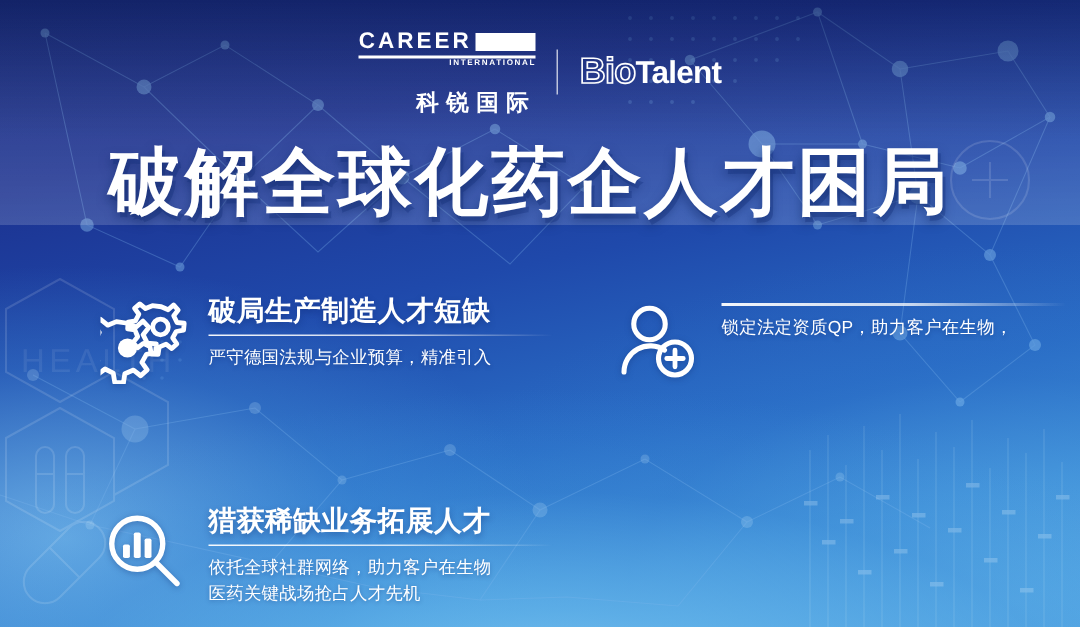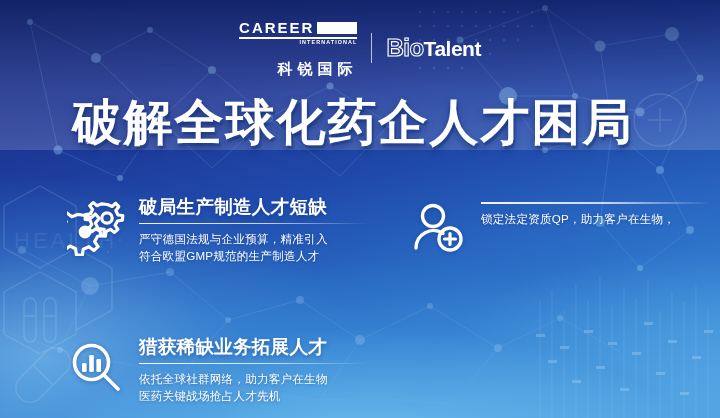--- a/index.html
+++ b/index.html
@@ -295,21 +295,20 @@
             <path d="M18 17.5 l5.8 2.5 4.5 -4.0 3.9 4.3 -3.8 4.8 2.8 5.6 6.0 .6 -.5 5.8 -6.1 1.1 -3.0 5.4 3.5 5.0 -4.3 3.9 -4.8 -3.8 -5.8 2.5 -.9 6.0 -5.8 -.3 -1.0 -6.1 -5.5 -2.8 -4.9 3.6 -3.8 -4.4 3.9 -4.8 -2.4 -5.8 -6.0 -.7 .4 -5.8 6.1 -1.0 2.9 -5.5 -3.6 -4.9 4.4 -3.8 4.8 3.9 5.8 -2.4 Z"></path>
             <circle cx="18" cy="34" r="6.4" fill="#ffffff" stroke="none"></circle>
           </g>
         </svg>
       </div>
       <div class="ftext">
         <div class="fhead">破局生产制造人才短缺</div>
         <div class="fline"></div>
         <div class="fdesc">
           <div>严守德国法规与企业预算，精准引入</div>
-          <div>符合欧盟GMP规范的生产制造人才</div>
         </div>
       </div>
     </div>
 
     <div class="feature">
       <div class="ficon">
         <svg viewBox="0 0 58 58">
           <g fill="none" stroke="#ffffff" stroke-width="3.4" stroke-linecap="round">
             <circle cx="24" cy="18" r="10.5"></circle>
             <path d="M7 50 a17.5 17.5 0 0 1 27 -14.6"></path>

